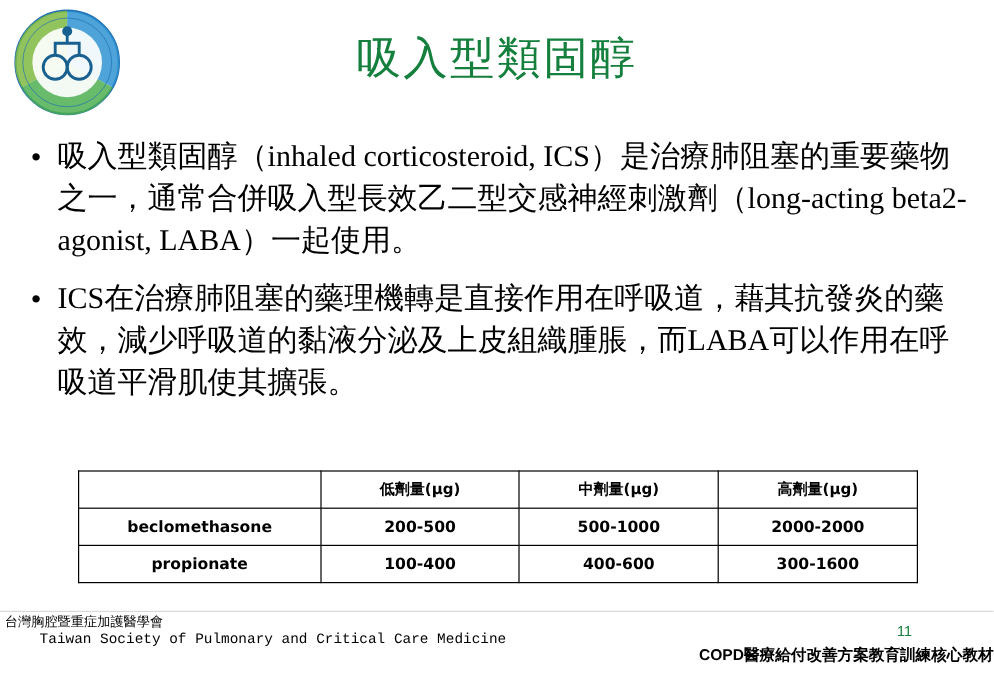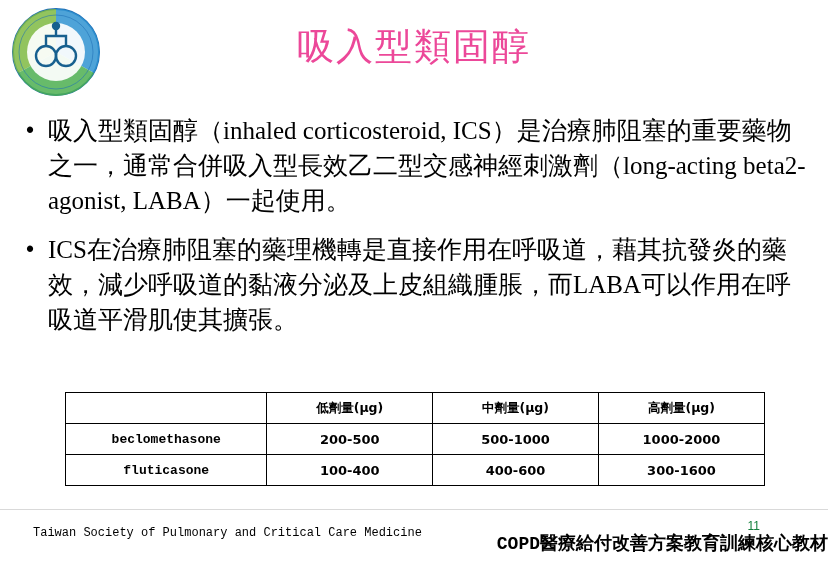--- a/index.html
+++ b/index.html
@@ -28,22 +28,22 @@
   
   .slide-title {
     position: absolute;
     left: 0;
     top: 26px;
     width: 828px;
     text-align: center;
     font-size: 37px;
     line-height: 46px;
     letter-spacing: 2px;
-    color: #ec4899;
-    font-family: Liberation Mono, monospace;
+    color: #15803d;
+    font-family: Liberation Sans, sans-serif;
   }
 
   
   .bullets {
     position: absolute;
     left: 26px;
     top: 113px;
     width: 780px;
   }
   .bullet-row {
@@ -84,21 +84,20 @@
     text-align: center;
     font-weight: bold;
     font-family: "DejaVu Sans", "Liberation Sans", sans-serif;
     padding: 0 2px;
   }
   .dose-table th.blank-head {
     width: 200px;
   }
   .dose-table td.rowhead {
     width: 200px;
-    font-family: Liberation Mono, monospace;
   }
   .dose-table th.dose-head {
     width: 166px;
     font-size: 12.5px;
   }
 
   
   .footer-left {
     position: absolute;
     left: 4px;
@@ -129,24 +128,24 @@
     right: 68px;
     bottom: 32px;
     font-size: 12px;
     color: #15803d;
     font-family: "Liberation Sans", sans-serif;
   }
   .footer-right {
     position: absolute;
     right: 0px;
     bottom: 10px;
-    font-size: 18px;
+    font-size: 13px;
     font-weight: bold;
     color: #000000;
-    font-family: Liberation Mono, monospace;
+    font-family: Liberation Sans, sans-serif;
     white-space: nowrap;
   }
 </style>
 </head>
 <body>
 
 <div class="logo">
   <svg width="104" height="94" viewBox="0 0 104 94" xmlns="http://www.w3.org/2000/svg">
 
     <circle cx="50" cy="46" r="43" fill="#ffffff" stroke="#1f6fb5" stroke-width="2"></circle>
@@ -190,29 +189,30 @@
       <th class="dose-head">低劑量(μg)</th>
       <th class="dose-head">中劑量(μg)</th>
       <th class="dose-head">高劑量(μg)</th>
     </tr>
   </thead>
   <tbody>
     <tr>
       <td class="rowhead">beclomethasone</td>
       <td>200-500</td>
       <td>500-1000</td>
-      <td>1000-2000</td>
+      <td>2000-2000</td>
     </tr>
     <tr>
-      <td class="rowhead">fluticasone</td>
+      <td class="rowhead">propionate</td>
       <td>100-400</td>
       <td>400-600</td>
       <td>300-1600</td>
     </tr>
   </tbody>
 </table>
 
 <div class="footer-rule"></div>
 <div class="footer-left">
+  <div class="line-cn">台灣胸腔暨重症加護醫學會</div>
   <div class="line-en">Taiwan Society of Pulmonary and Critical Care Medicine</div>
 </div>
 <div class="page-number">11</div>
 <div class="footer-right">COPD醫療給付改善方案教育訓練核心教材</div>
 
 </body></html>

